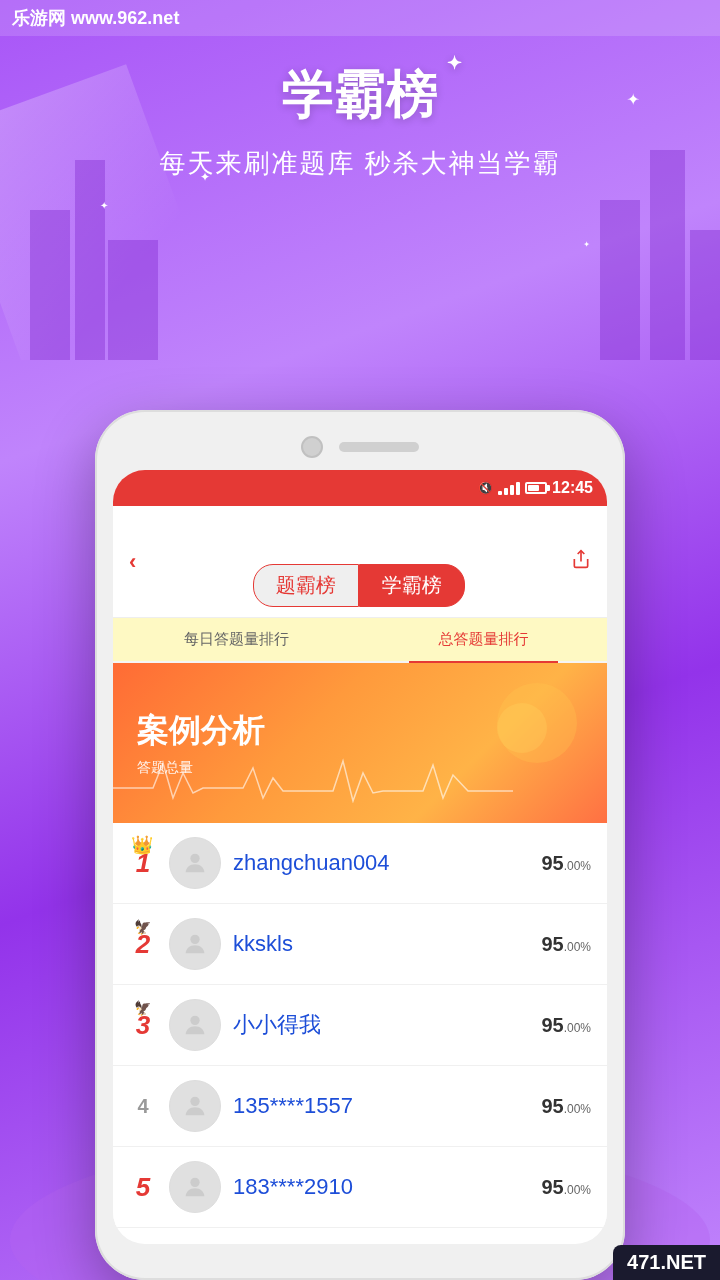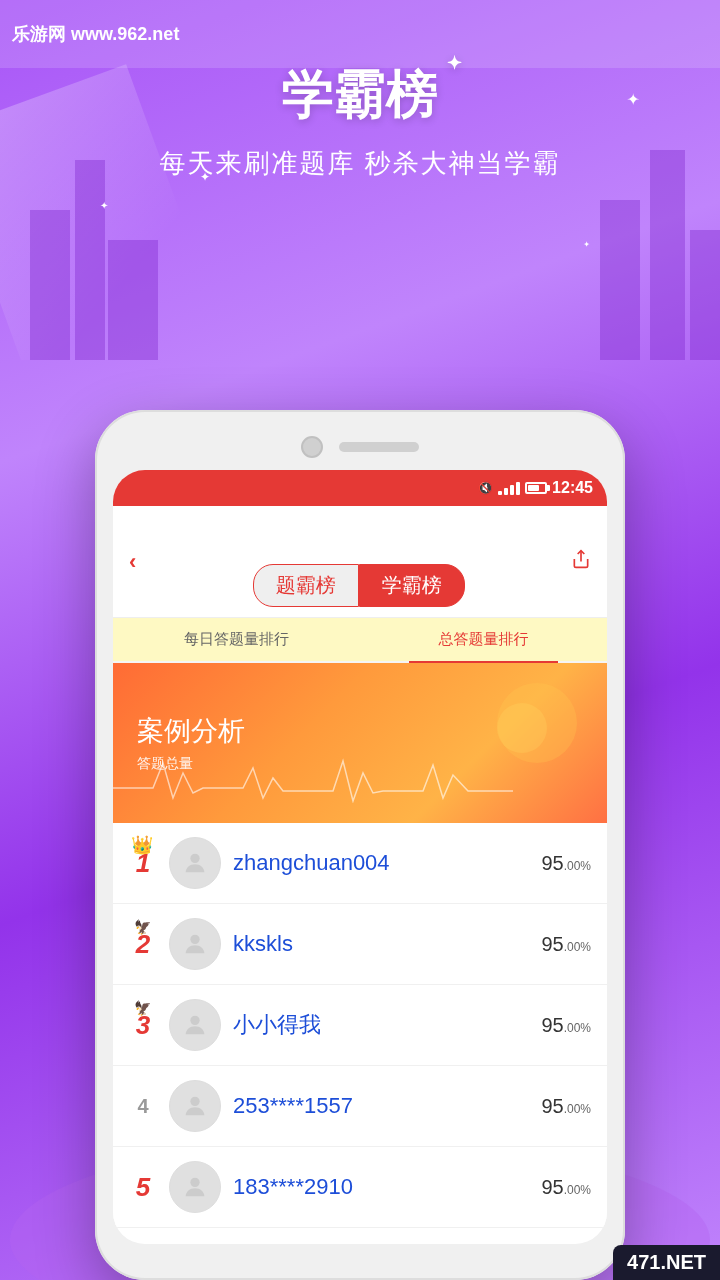--- a/index.html
+++ b/index.html
@@ -14,21 +14,21 @@
 
     
     .watermark-top {
       position: absolute;
       top: 0; left: 0;
       width: 100%; 
       z-index: 100;
       display: flex;
       justify-content: space-between;
       align-items: flex-start;
-      padding: 22px 12px;
+      padding: 6px 12px;
       background: rgba(255,255,255,0.15);
     }
     .watermark-text {
       font-size: 18px;
       color: white;
       font-weight: bold;
     }
     .watermark-bottom {
       position: absolute;
       bottom: 0; right: 0;
@@ -315,22 +315,22 @@
       width: 6px; height: 6px;
       background: white;
       border-radius: 50%;
     }
     .banner-right {
       flex: 1;
       padding-left: 24px;
       z-index: 2;
     }
     .banner-title {
-      font-size: 27px;
-      font-weight: normal;
+      font-size: 32px;
+      font-weight: bold;
       color: white;
     }
     .banner-sub {
       font-size: 14px;
       color: rgba(255,255,255,0.9);
       margin-top: 6px;
     }
     
     .ecg-line {
       position: absolute;
@@ -383,21 +383,21 @@
       flex: 1;
       font-size: 22px;
       color: #1d4ed8;
     }
     .score {
       font-size: 15px;
       color: #333;
     }
     .score .big {
       font-size: 20px;
-      font-weight: normal;
+      font-weight: bold;
       color: #333;
     }
     .score .small {
       font-size: 12px;
       color: #666;
     }
 
     
     .bg-circle-large {
       position: absolute;
@@ -553,21 +553,21 @@
       <div style="position:relative;width:28px;text-align:center;">
         
         <span class="rank-num rank-4" style="color:#999;font-size:20px;font-style:normal;">4</span>
       </div>
       <div class="avatar">
         <svg width="28" height="28" viewBox="0 0 24 24" fill="#bbb">
           <circle cx="12" cy="8" r="4" fill="#ccc"></circle>
           <path d="M4 20c0-4 3.6-7 8-7s8 3 8 7" fill="#ccc"></path>
         </svg>
       </div>
-      <span class="user-name">253****1557</span>
+      <span class="user-name">135****1557</span>
       <div class="score">
         <span class="big">95</span><span class="small">.00</span><span class="small">%</span>
       </div>
     </div>
           <div class="list-item">
       <div style="position:relative;width:28px;text-align:center;">
         
         <span class="rank-num">5</span>
       </div>
       <div class="avatar">

